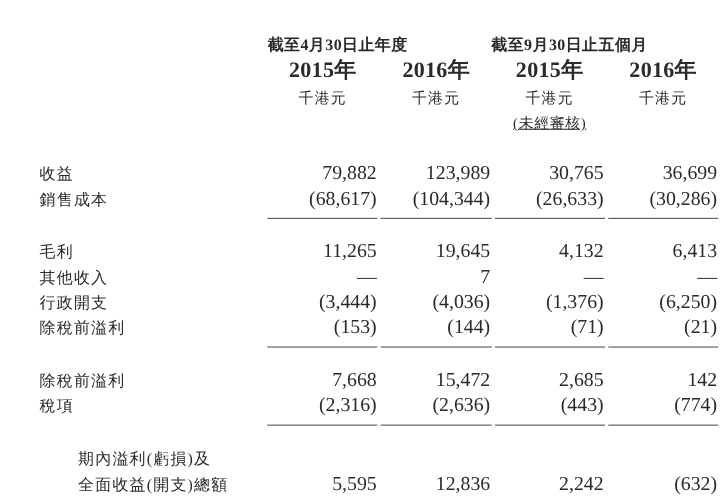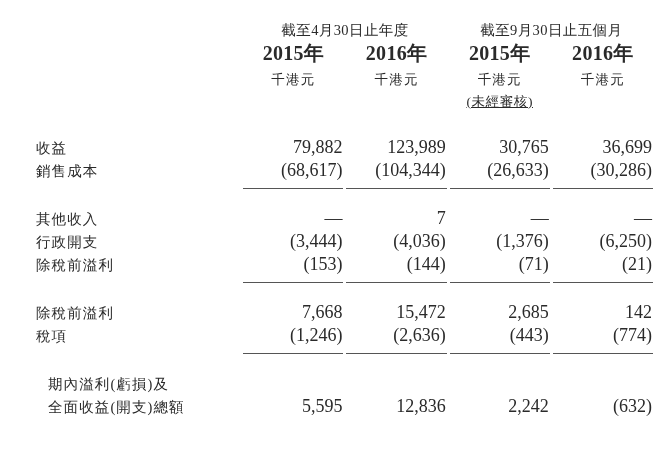--- a/index.html
+++ b/index.html
@@ -36,26 +36,25 @@
   col.c-gap   { width: 3px; }
 
   td, th {
     padding: 0;
     vertical-align: bottom;
     font-weight: normal;
   }
 
   
   .grp-head {
-    text-align: center;
-    font-weight: normal;
+    font-weight: bold;
     font-size: 14.5px;
     letter-spacing: 0.4px;
     height: 22px;
-    padding-top: 18px;
+    padding-top: 28px;
     white-space: nowrap;
   }
   .yr-head {
     text-align: center;
     font-weight: bold;
     font-size: 20px;
     letter-spacing: 0.3px;
     height: 22px;
     white-space: nowrap;
   }
@@ -77,21 +76,21 @@
 
   
   .lbl {
     font-size: 14.5px;
     letter-spacing: 1.1px;
     padding-left: 36px;
     white-space: nowrap;
     height: 23px;
   }
   .lbl.indent {
-    padding-left: 48px;
+    padding-left: 71px;
   }
   .num {
     text-align: right;
     font-size: 18px;
     height: 23px;
     padding-right: 1px;
     white-space: nowrap;
   }
   .num.dash {
     letter-spacing: 0;
@@ -210,20 +209,31 @@
       <td class="ruled"></td>
       <td></td>
       <td class="ruled"></td>
       <td></td>
     </tr>
 
     <tr class="spacer">
       <td colspan="9"></td>
     </tr>
 
+    <tr>
+      <td class="lbl">毛利</td>
+      <td class="num">11,265</td>
+      <td></td>
+      <td class="num">19,645</td>
+      <td></td>
+      <td class="num">4,132</td>
+      <td></td>
+      <td class="num">6,413</td>
+      <td></td>
+    </tr>
 
     <tr>
       <td class="lbl">其他收入</td>
       <td class="num dash">—</td>
       <td></td>
       <td class="num">7</td>
       <td></td>
       <td class="num dash">—</td>
       <td></td>
       <td class="num dash">—</td>
@@ -277,21 +287,21 @@
       <td class="num">15,472</td>
       <td></td>
       <td class="num">2,685</td>
       <td></td>
       <td class="num">142</td>
       <td></td>
     </tr>
 
     <tr>
       <td class="lbl">稅項</td>
-      <td class="num">(1,246)</td>
+      <td class="num">(2,316)</td>
       <td></td>
       <td class="num">(2,636)</td>
       <td></td>
       <td class="num">(443)</td>
       <td></td>
       <td class="num">(774)</td>
       <td></td>
     </tr>
 
     <tr class="rule">

